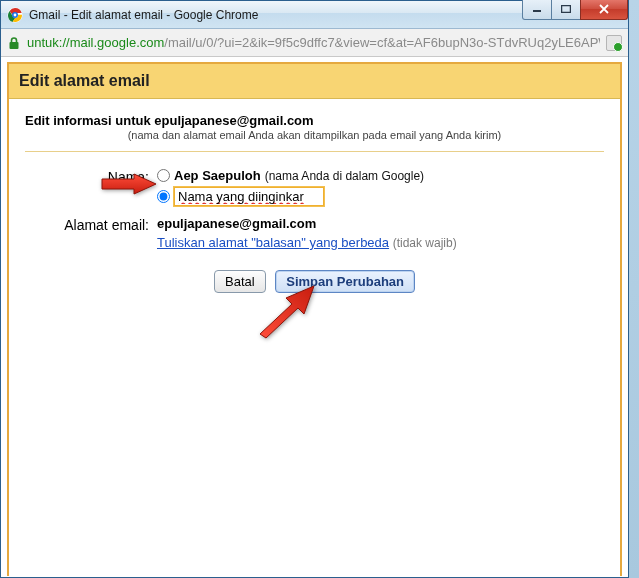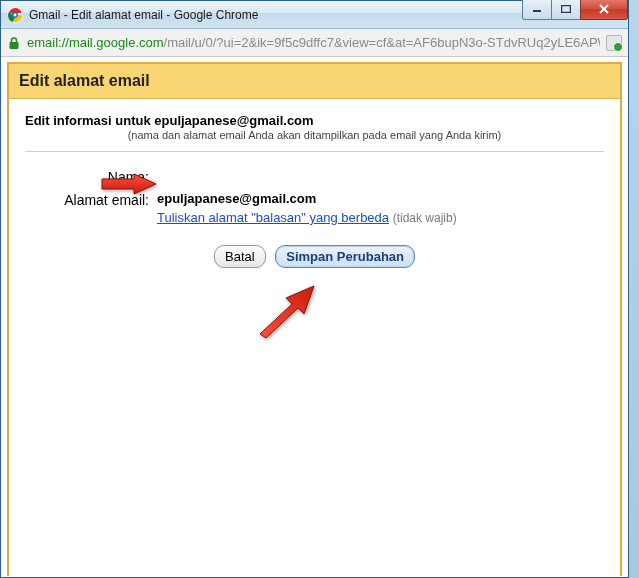--- a/index.html
+++ b/index.html
@@ -160,21 +160,21 @@
   .email-val { font-weight: bold; }
   .reply-link { color: #1a4fc3; text-decoration: underline; }
   .muted { color:#7a7a7a; font-size:12px; }
   .btn-row { text-align:center; margin-top:20px; }
   .btn {
     display:inline-block;
     border:1px solid #8899aa;
     background: linear-gradient(to bottom,#fdfdfd,#e6e6e6);
     padding: 3px 10px;
     font-size:13px;
-    border-radius:10px;
+    border-radius:4px;
     cursor:pointer;
     margin: 0 3px;
   }
   .btn.primary {
     border:1px solid #5d86c4;
     background: linear-gradient(to bottom,#eaf2fe,#cfe0f6);
     font-weight: bold;
     color:#1d3e7c;
     box-shadow: 0 0 0 1px #bcd3f0 inset;
   }
@@ -222,36 +222,47 @@
   </div>
 
   <div class="addrbar">
     <span class="lock">
       <svg viewBox="0 0 14 14" width="14" height="14">
         <rect x="2.5" y="6" width="9" height="7" rx="1" fill="#2a8a2a"></rect>
         <path d="M4.5 6V4.5a2.5 2.5 0 0 1 5 0V6" fill="none" stroke="#2a8a2a" stroke-width="1.6"></path>
       </svg>
     </span>
     <span class="url">
-      <span class="g">email://</span><span class="g">mail.google.com</span><span class="grey">/mail/u/0/?ui=2&amp;ik=9f5c9dffc7&amp;view=cf&amp;at=AF6bupN3o-STdvRUq2yLE6APWiWh</span>
+      <span class="g">untuk://</span><span class="g">mail.google.com</span><span class="grey">/mail/u/0/?ui=2&amp;ik=9f5c9dffc7&amp;view=cf&amp;at=AF6bupN3o-STdvRUq2yLE6APWiWh</span>
     </span>
     <span class="url-badge"></span>
   </div>
 
   <div class="content">
     <div class="inner">
       <div class="header-band">Edit alamat email</div>
 
       <div class="body-pad">
         <div class="section-title">Edit informasi untuk epuljapanese@gmail.com</div>
         <div class="section-sub">(nama dan alamat email Anda akan ditampilkan pada email yang Anda kirim)</div>
         <hr class="hr-yellow">
 
         <div class="form-row">
           <div class="form-label">Nama:</div>
+          <div class="form-field">
+            <div class="radio-line">
+              <input type="radio" name="nm" style="">
+              <span class="gname">Aep Saepuloh</span>
+              <span class="ghint">(nama Anda di dalam Google)</span>
+            </div>
+            <div class="radio-line" style="position:relative;">
+              <input type="radio" name="nm" checked="" style="">
+              <input class="name-input" type="text" value="Nama yang diinginkar" style="">
+            </div>
+          </div>
         </div>
 
         <div class="form-row" style="margin-top:6px;">
           <div class="form-label">Alamat email:</div>
           <div class="form-field">
             <div class="email-val">epuljapanese@gmail.com</div>
             <div style="margin-top:4px;">
               <a href="#" class="reply-link">Tuliskan alamat "balasan" yang berbeda</a>
               <span class="muted">(tidak wajib)</span>
             </div>

